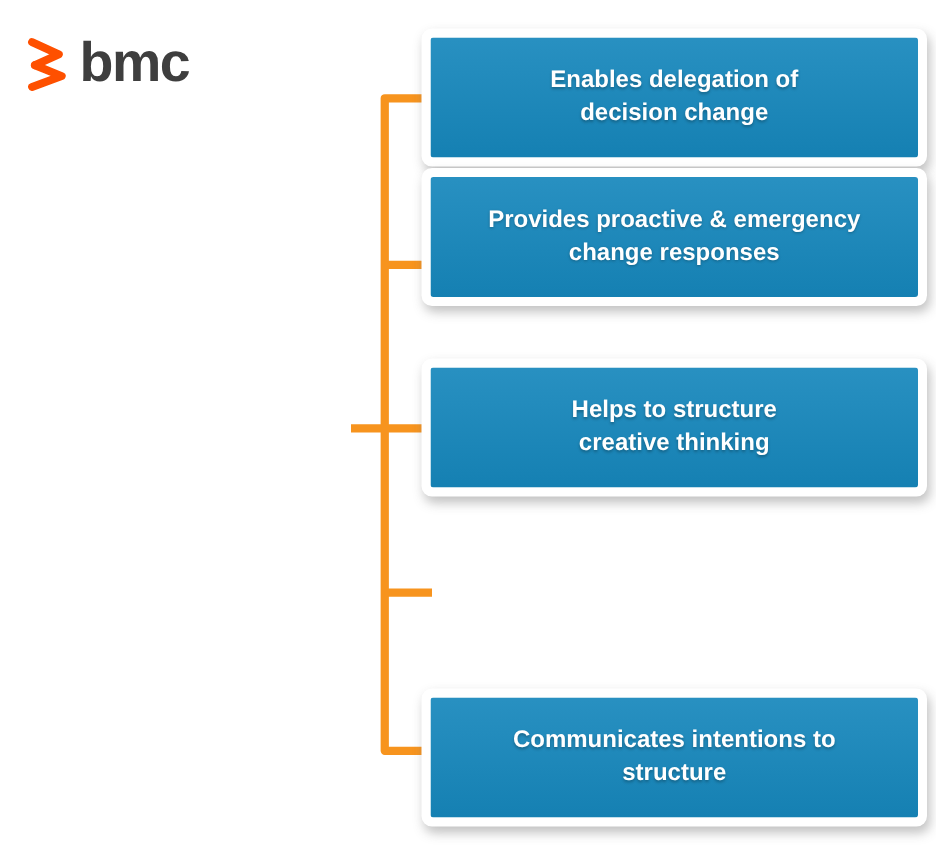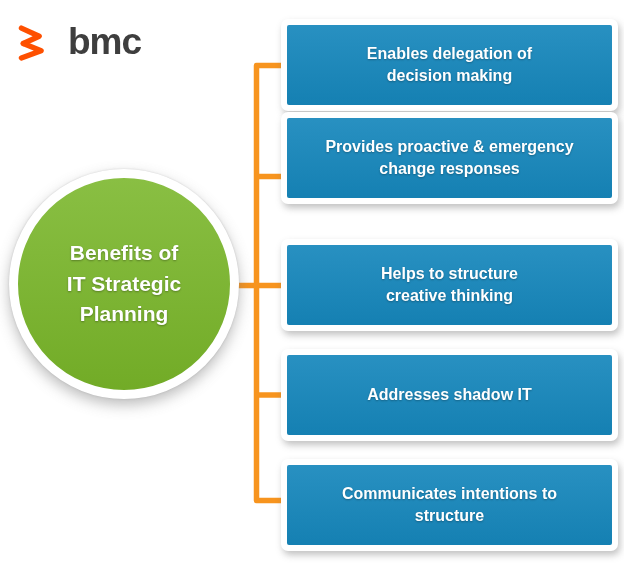--- a/index.html
+++ b/index.html
@@ -12,21 +12,21 @@
     font-family: "Liberation Sans", sans-serif;
   }
 
   
   .logo {
     position: absolute;
     left: 18px;
     top: 24px;
     display: flex;
     align-items: center;
-    gap: 23px;
+    gap: 8px;
   }
   .logo svg { display: block; }
   .logo-text {
     font-size: 37px;
     font-weight: bold;
     letter-spacing: -1px;
     color: var(--logo-text, #3e3e3e);
     line-height: 1;
     transform: translateY(-2px);
   }
@@ -118,52 +118,42 @@
     <span class="logo-text">bmc</span>
   </div>
 
   <svg class="connectors" viewBox="0 0 624 570">
     <path d="M 234 285.5 H 288" fill="none" stroke-width="5.5" stroke="#F7941E"></path>
     <path d="M 288 65.5 H 256.5 V 500.5 H 288" fill="none" stroke-width="5.5" stroke-linejoin="round" stroke="#F7941E"></path>
     <path d="M 256.5 176.5 H 288" fill="none" stroke-width="5.5" stroke="#F7941E"></path>
     <path d="M 256.5 395 H 288" fill="none" stroke-width="5.5" stroke="#F7941E"></path>
   </svg>
 
-  <div class="hub">
-    <div class="hub-label">Benefits of
-IT Strategic
-Planning</div>
-  </div>
 
   <div class="node node-1">
     <div class="node-inner">
       <span class="node-label">Enables delegation of
-decision making</span>
+decision change</span>
     </div>
   </div>
 
   <div class="node node-2">
     <div class="node-inner">
       <span class="node-label">Provides proactive &amp; emergency
 change responses</span>
     </div>
   </div>
 
   <div class="node node-3">
     <div class="node-inner">
       <span class="node-label">Helps to structure
 creative thinking</span>
     </div>
   </div>
 
-  <div class="node node-4">
-    <div class="node-inner">
-      <span class="node-label">Addresses shadow IT</span>
-    </div>
-  </div>
 
   <div class="node node-5">
     <div class="node-inner">
       <span class="node-label">Communicates intentions to
 structure</span>
     </div>
   </div>
 
 </div>
 

